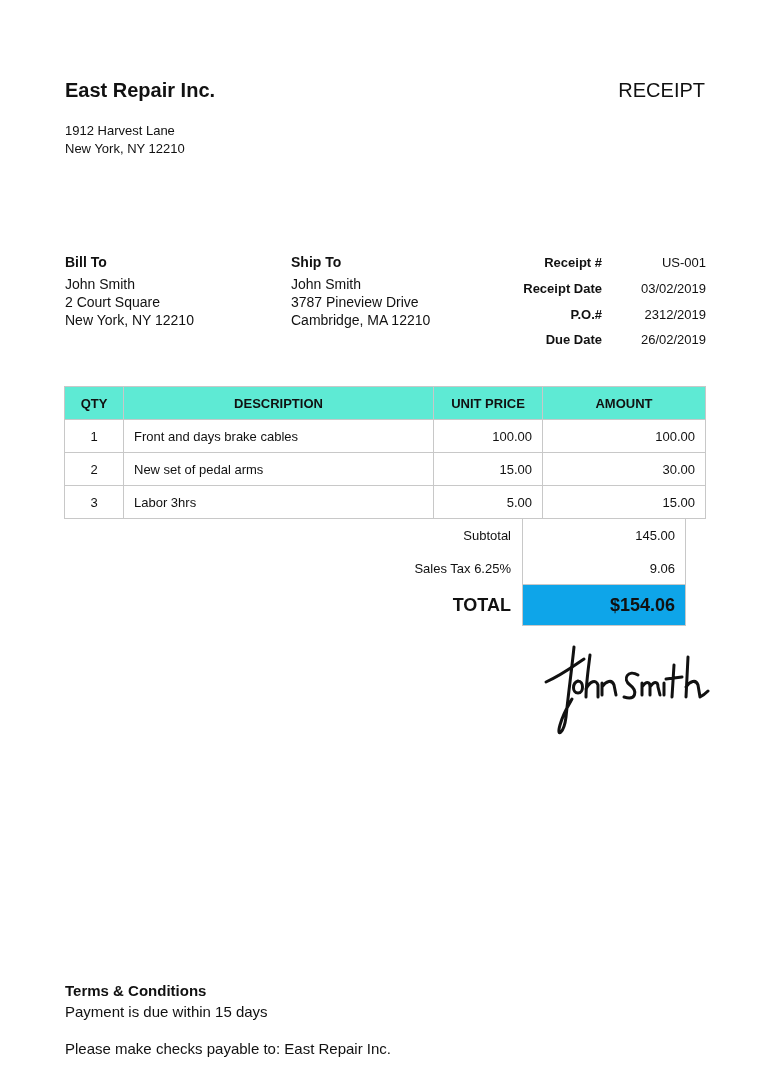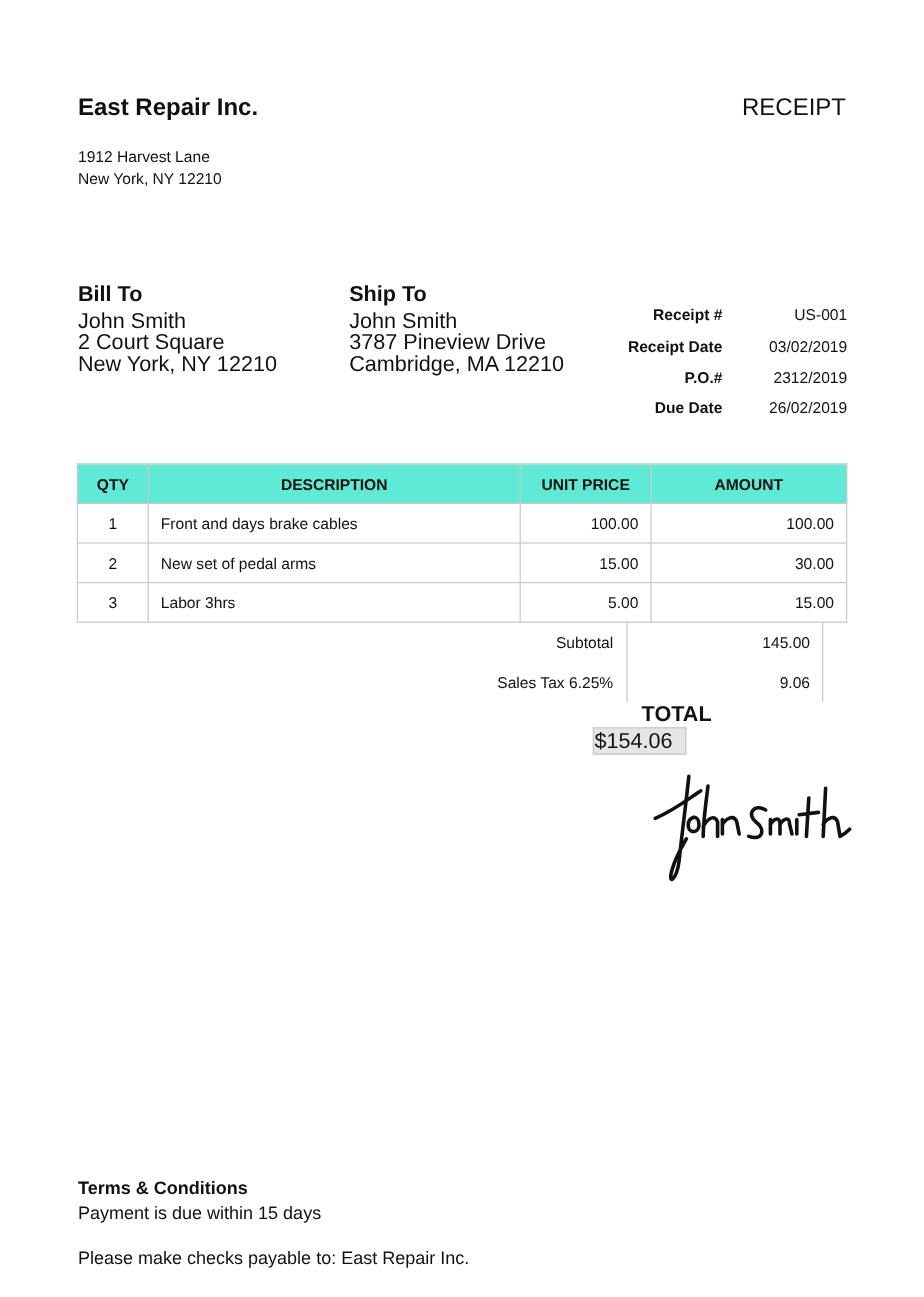--- a/index.html
+++ b/index.html
@@ -1,38 +1,38 @@
 <!DOCTYPE html>
 <html><head>
 <meta charset="utf-8">
 <style>
   html, body { margin:0; padding:0; background:#ffffff; }
   body { width:770px; height:1081px; position:relative; font-family:"Liberation Sans", sans-serif; color:#111; overflow:hidden; }
   .abs { position:absolute; }
   .company { left:65px; top:79px; font-size:20px; font-weight:bold; }
   .doc-title { right:65px; top:79px; font-size:20px; font-weight:normal; }
   .addr { left:65px; top:122px; font-size:13px; line-height:18px; }
-  .block { top:236px; font-size:18px; line-height:18px; }
+  .block { top:253px; font-size:14px; line-height:18px; }
   .block .hd { font-weight:bold; margin-bottom:4px; }
   .meta { top:250px; left:500px; width:206px; font-size:13px; }
   .meta-row { display:flex; height:25.7px; align-items:center; }
   .meta-row .k { width:102px; text-align:right; font-weight:bold; }
   .meta-row .v { flex:1; text-align:right; }
   table.items { position:absolute; left:64px; top:386px; width:642px; border-collapse:collapse; font-size:13px; }
   table.items th, table.items td { border:1px solid #c8c8c8; height:32px; padding:0 10px; }
   table.items th { background:#5eead4; font-weight:bold; text-align:center; }
   table.items td.c { text-align:center; }
   table.items td.r { text-align:right; }
   .totals { position:absolute; left:380px; top:519px; width:306px; font-size:13px; }
   .trow { display:flex; height:33px; align-items:center; }
   .trow .lab { width:142px; text-align:right; padding-right:11px; box-sizing:border-box; }
   .trow .val { flex:1; height:100%; display:flex; align-items:center; justify-content:flex-end; padding-right:10px; border-left:1px solid #c8c8c8; border-right:1px solid #c8c8c8; }
-  .trow.total { height:40px;flex-direction:column; }
+  .trow.total { height:40px; }
   .trow.total .lab { font-size:18px; font-weight:bold; }
-  .trow.total .val { font-size:18px; font-weight:normal; background:#e5e5e5; border:1px solid #c8c8c8; }
+  .trow.total .val { font-size:18px; font-weight:bold; background:#0ea5e9; border:1px solid #c8c8c8; }
   .sig { left:542px; top:637px; }
   .terms { left:65px; top:980px; font-size:15px; line-height:21px; }
   .terms .hd { font-weight:bold; }
 </style>
 </head>
 <body>
 
 <div class="abs company">East Repair Inc.</div>
 <div class="abs doc-title">RECEIPT</div>
 

